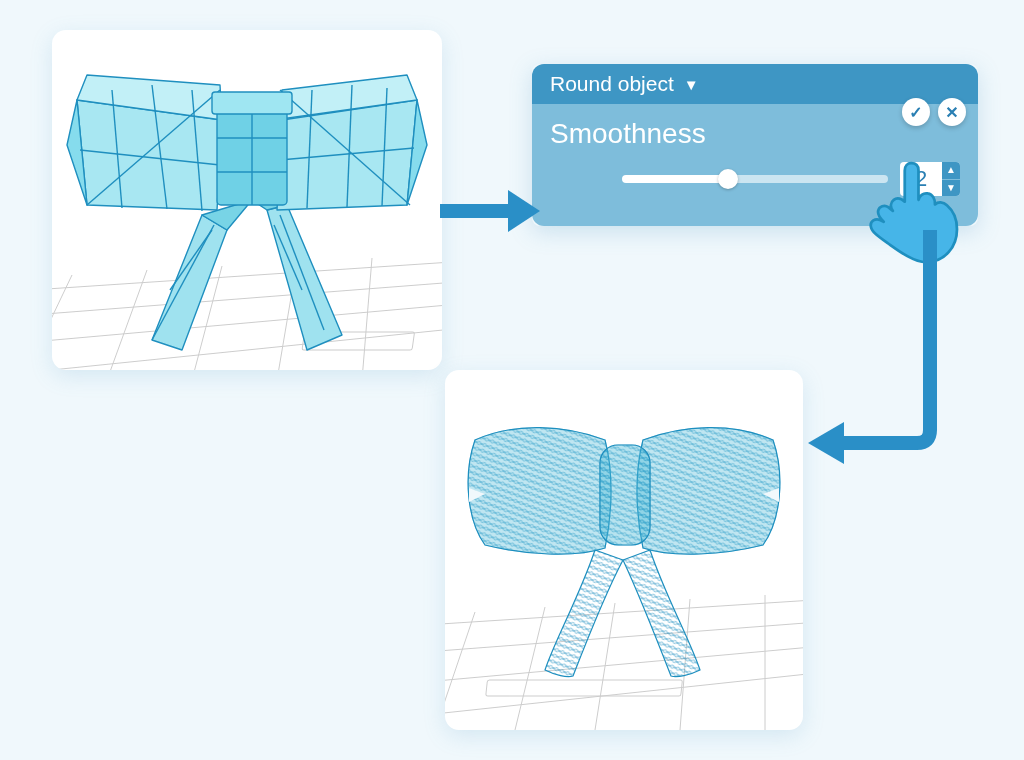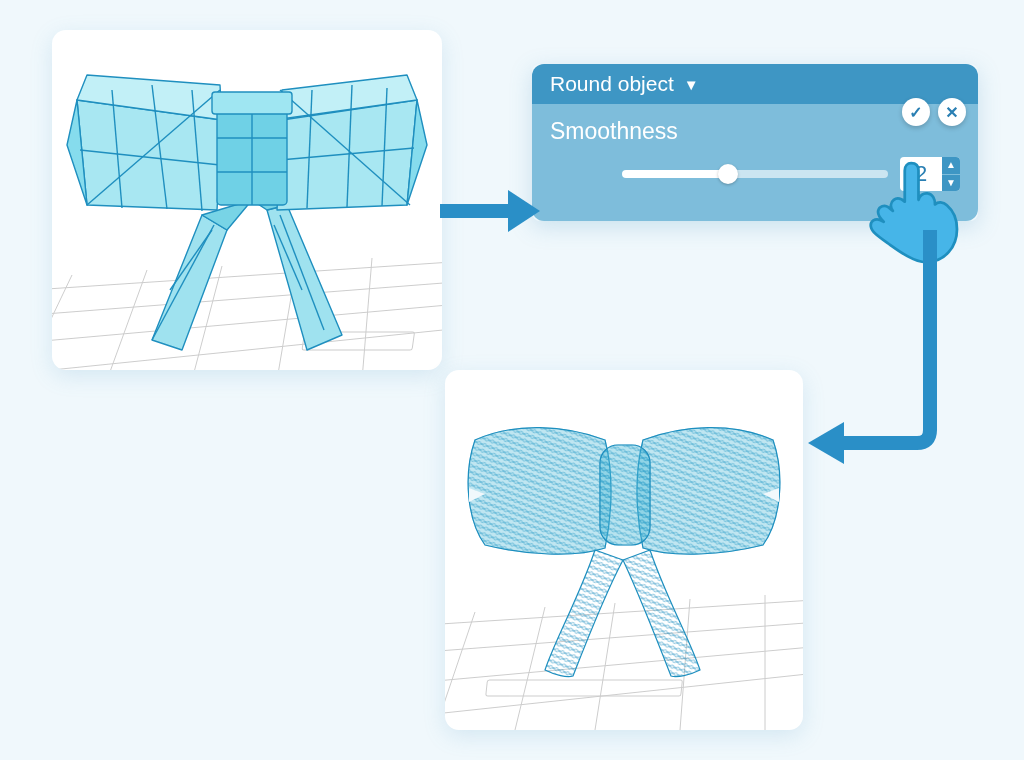--- a/index.html
+++ b/index.html
@@ -55,21 +55,21 @@
   }
   .panel-header .tri { margin-left:10px; font-size:15px; }
   .panel-body {
     background: #7ebddb;
     padding: 14px 18px 30px 18px;
     border-radius: 0 0 12px 12px;
     position: relative;
     color:#fff;
   }
   .panel-body .label {
-    font-size: 23px;
+    font-size: 28px;
     margin-bottom: 12px;
     display:block;
   }
   .slider-row {
     display:flex; align-items:center; gap:12px;
     padding-left: 72px;
   }
   .slider {
     position: relative;
     flex: 1;

